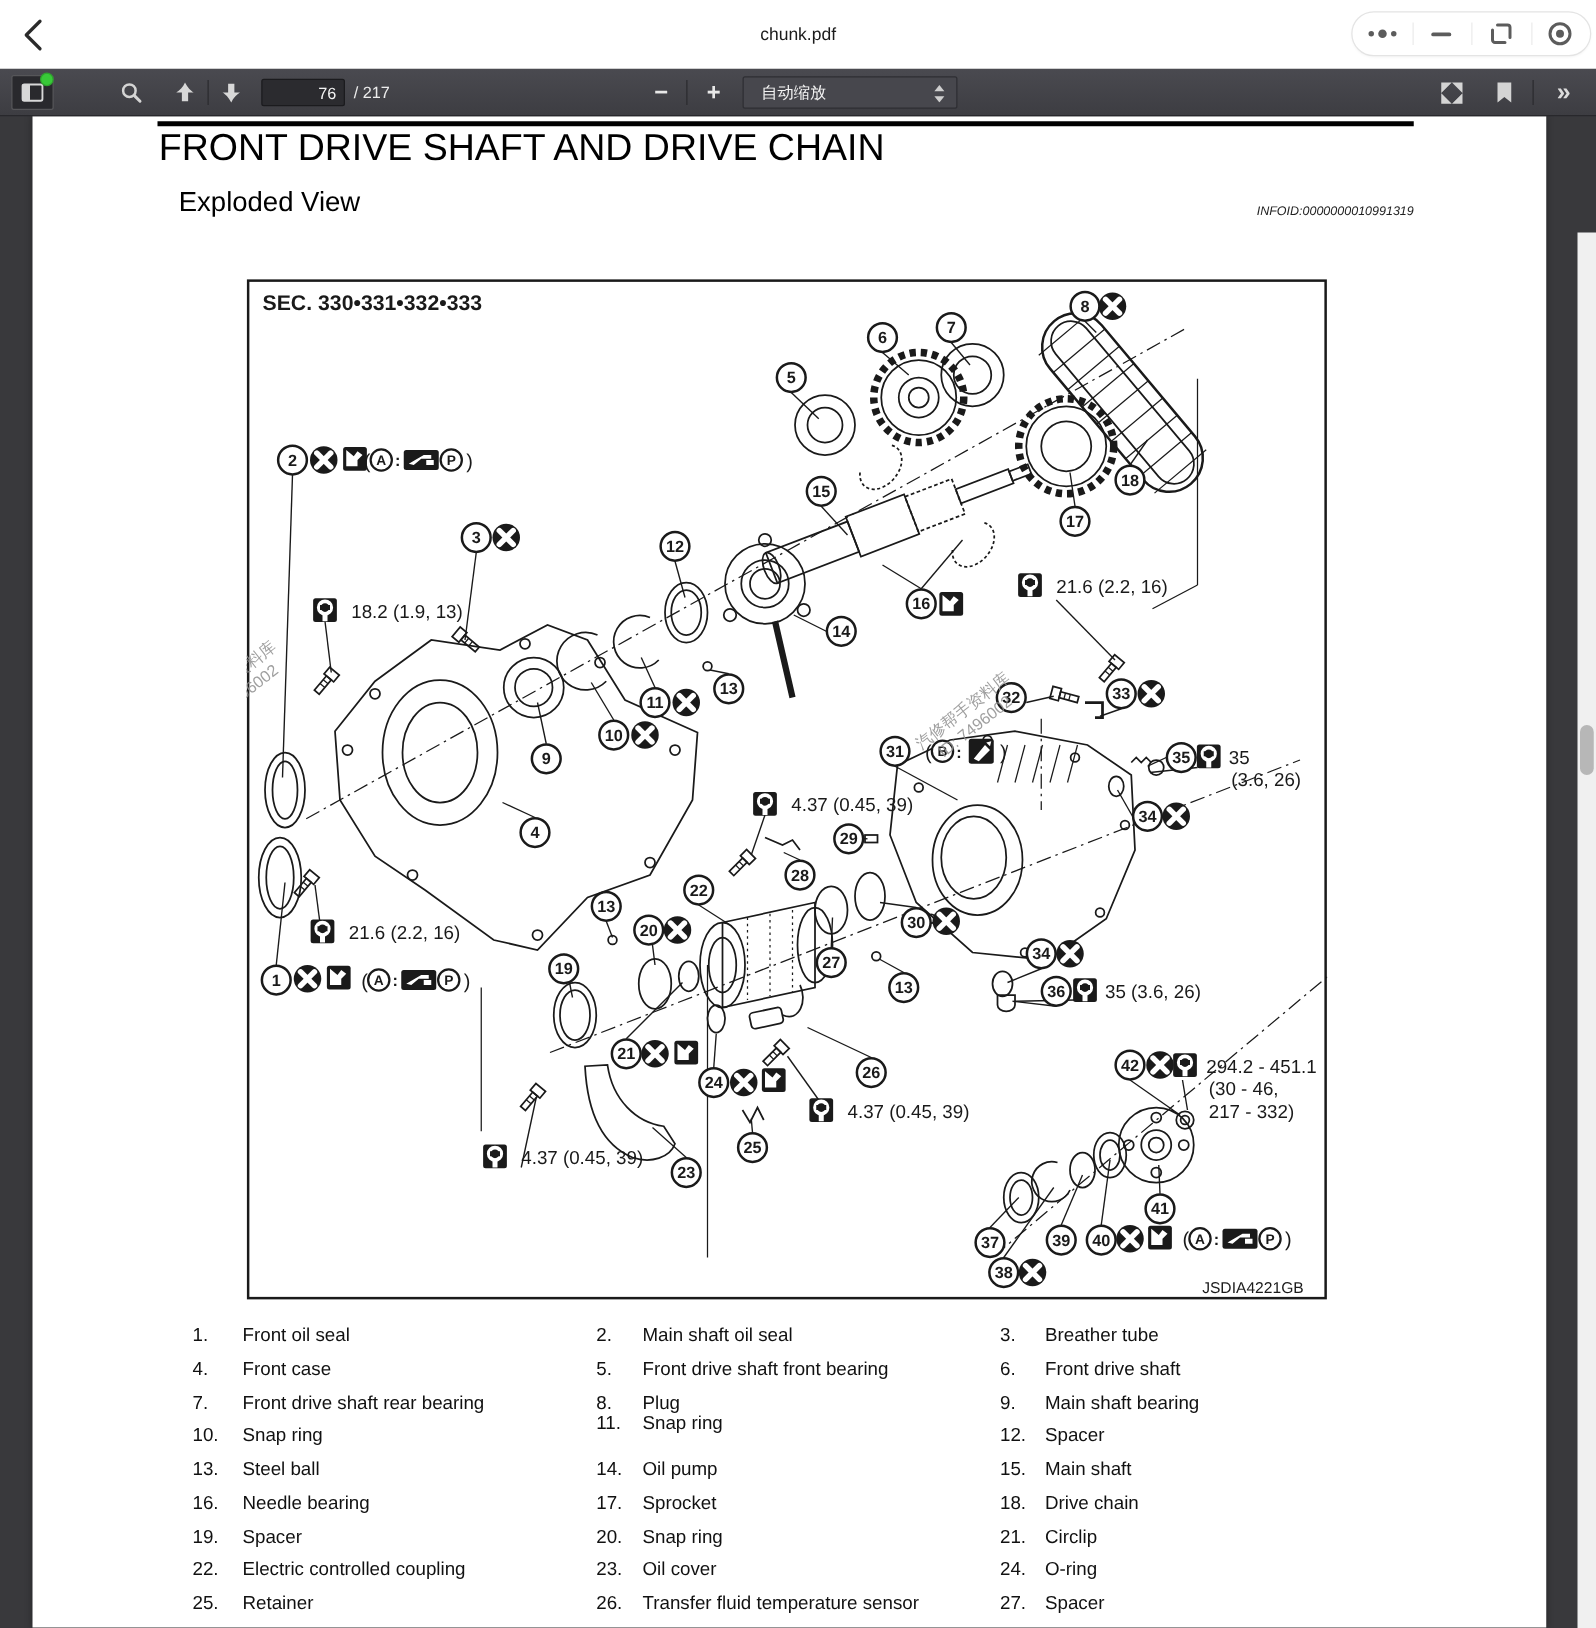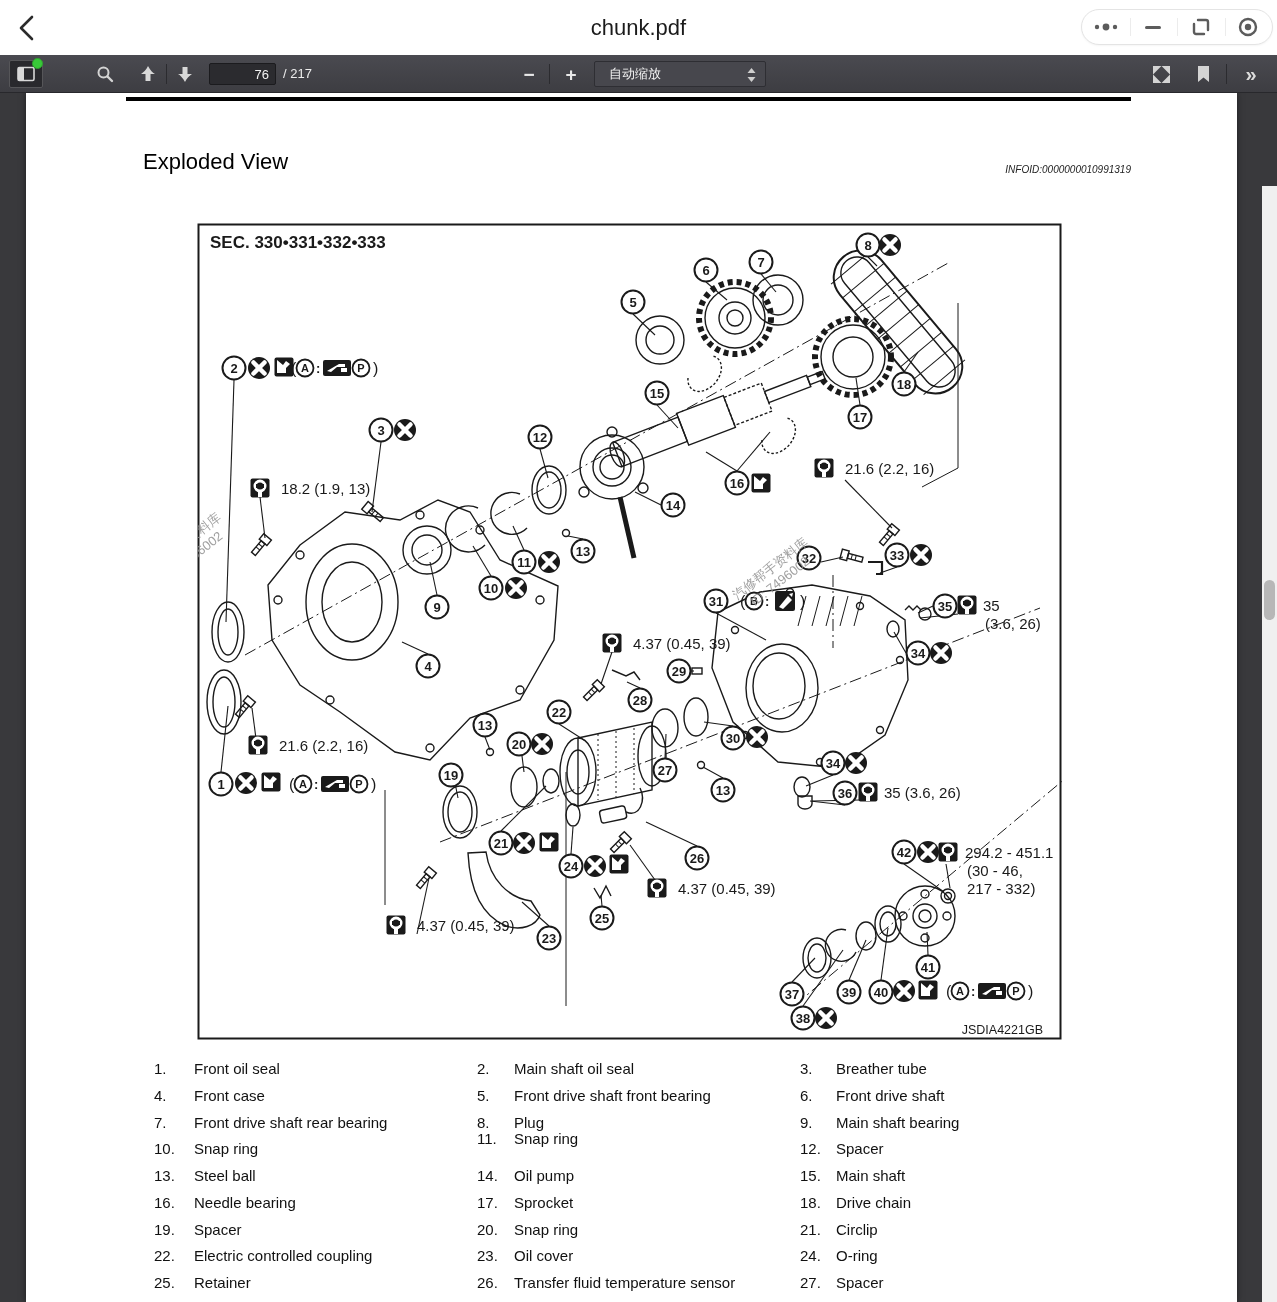--- a/index.html
+++ b/index.html
@@ -3,21 +3,21 @@
 <meta charset="utf-8">
 <style>
   * { margin:0; padding:0; box-sizing:border-box; }
   html,body { width:1277px; height:1302px; overflow:hidden; background:#39393c;
               font-family:"Liberation Sans", sans-serif; }
 
   
   .titlebar { position:absolute; left:0; top:0; width:1277px; height:55px; background:#ffffff; z-index:30; }
   .back-btn { position:absolute; left:12px; top:12px; width:32px; height:32px; cursor:pointer; }
   .win-title { position:absolute; left:0; right:0; top:0; height:67px; line-height:55px;
-               text-align:center; font-size:22px; color:#1b1b1b; }
+               text-align:center; font-size:14px; color:#1b1b1b; }
   .pill { position:absolute; right:4px; top:9px; width:192px; height:36px; background:#fff;
           border:1px solid #e4e4e4; border-radius:18px; display:flex; box-shadow:0 1px 2px rgba(0,0,0,.04); }
   .pill .seg { flex:1; display:flex; align-items:center; justify-content:center; position:relative; cursor:pointer; }
   .pill .seg + .seg::before { content:""; position:absolute; left:0; top:8px; bottom:8px; width:1px; background:#ececec; }
 
   
   .toolbar { position:absolute; left:0; top:55px; width:1277px; height:38px; z-index:29;
              background:linear-gradient(#4a4a50,#3d3d42); border-bottom:1px solid #28282c; }
   .tb-btn { position:absolute; top:5px; width:30px; height:28px; display:flex; align-items:center;
             justify-content:center; cursor:pointer; border-radius:2px; }
@@ -159,20 +159,21 @@
   <span>自动缩放</span>
   <svg width="9" height="14" viewBox="0 0 9 14" style="position:absolute;right:9px;top:6px">
     <path d="M4.5 0 L8.5 5 H0.5 Z" fill="#cfcfcf"></path>
       <path d="M4.5 14 L0.5 9 H8.5 Z" fill="#cfcfcf"></path>
   </svg>
 </div>
 
 <div class="viewer">
   <div class="page">
     <div class="h-rule"></div>
+    <div class="doc-h1">FRONT DRIVE SHAFT AND DRIVE CHAIN</div>
     <div class="doc-h2">Exploded View</div>
     <div class="infoid">INFOID:0000000010991319</div>
 
     <svg id="diagram" width="865" height="817" viewBox="197 223 865 817">
         <rect x="198.5" y="224.5" width="862" height="814" fill="none" stroke="#1a1a1a" stroke-width="2"></rect>
         <line x1="245" y1="655" x2="950" y2="262" stroke="#1a1a1a" stroke-width="1" stroke-dasharray="12 4 2 4"></line>
         <line x1="440" y1="842" x2="1040" y2="608" stroke="#1a1a1a" stroke-width="1" stroke-dasharray="12 4 2 4"></line>
         <line x1="795" y1="1005" x2="1085" y2="762" stroke="#1a1a1a" stroke-width="1" stroke-dasharray="12 4 2 4"></line>
         <line x1="833" y1="575" x2="833" y2="648" stroke="#1a1a1a" stroke-width="1" stroke-dasharray="12 4 2 4"></line>
         <line x1="958" y1="303" x2="958" y2="468" stroke="#1a1a1a" stroke-width="1"></line>

